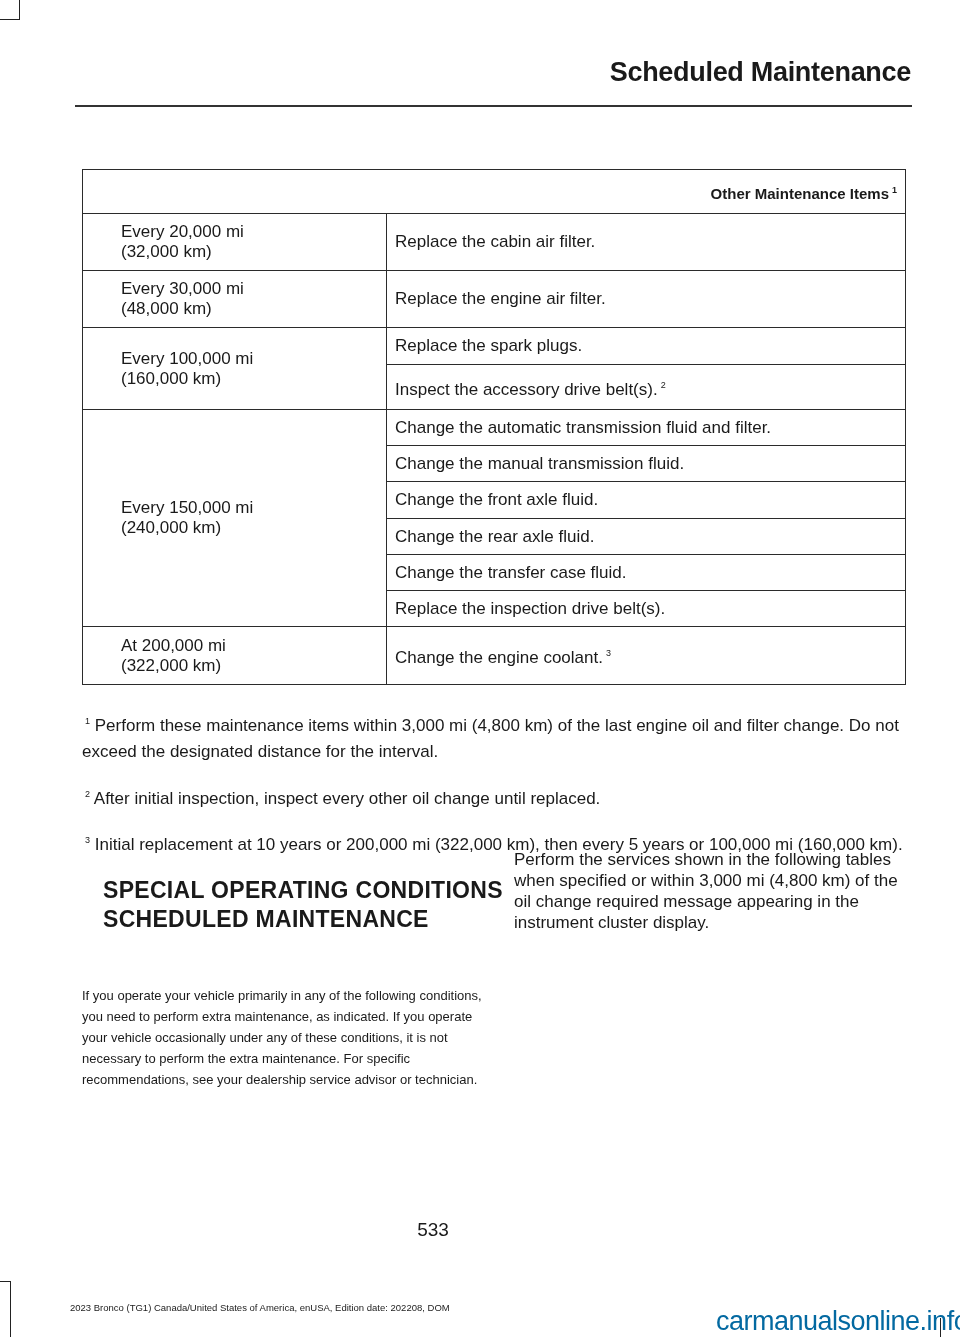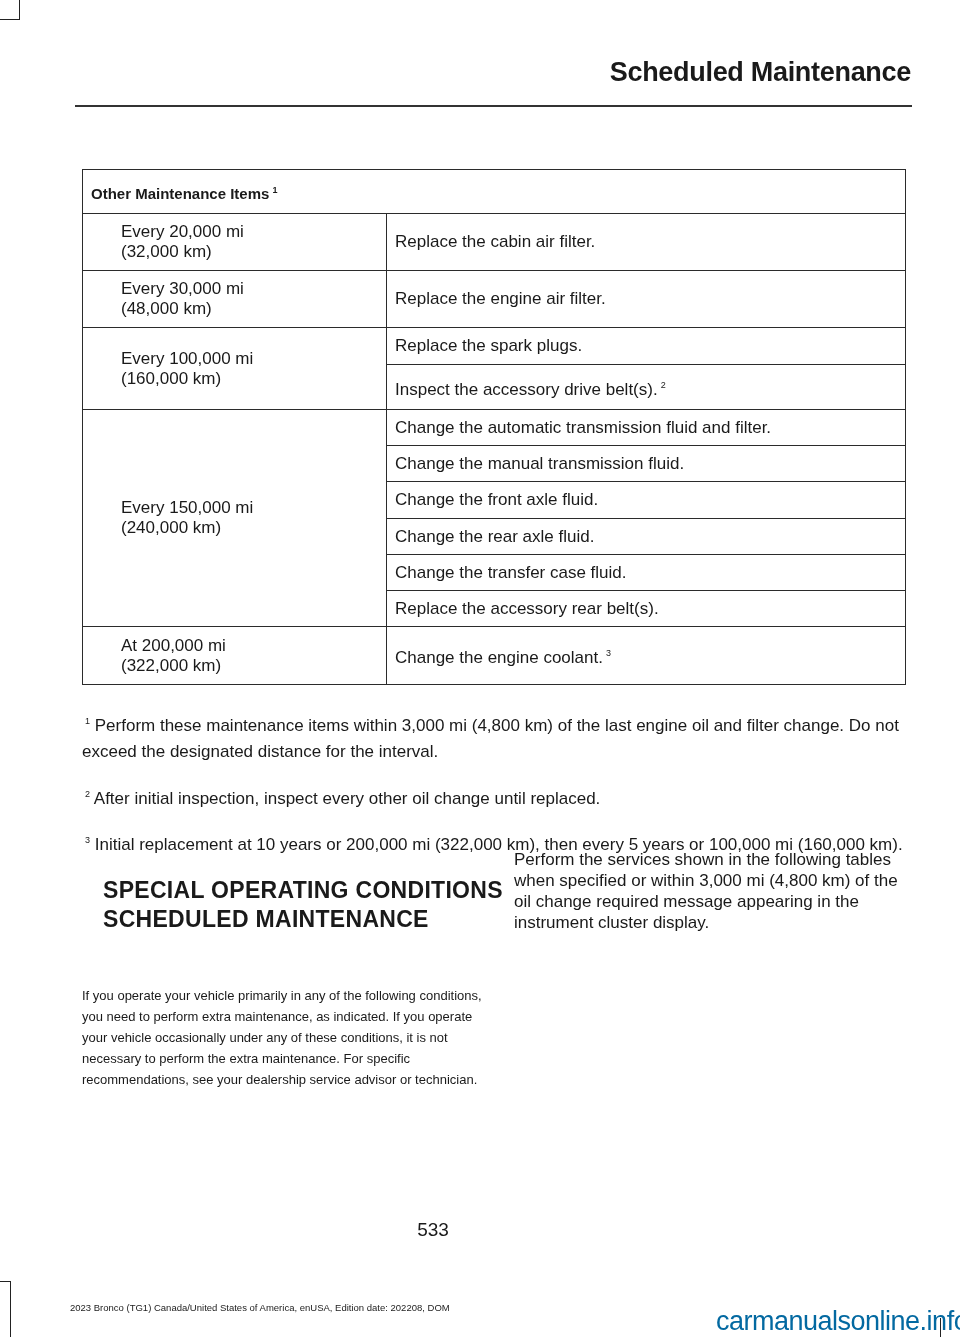--- a/index.html
+++ b/index.html
@@ -19,21 +19,21 @@
   .header-rule { position: absolute; left: 75px; top: 105px; width: 837px; height: 2px; background: #333; }
 
   table.maint {
     position: absolute; left: 82px; top: 169px; width: 824px;
     border-collapse: collapse; font-size: 17px; line-height: 20px;
   }
   table.maint td, table.maint th {
     border: 1.5px solid #2b2b2b; padding: 0 8px; vertical-align: middle; text-align: left;
   }
   table.maint th {
-    height: 43px; font-weight: bold; font-size: 15px; text-align: left;
+    height: 43px; font-weight: bold; font-size: 15px; text-align: right;
   }
   table.maint td.interval { width: 257px; padding-left: 38px; }
   .sup { font-size: 9px; vertical-align: super; margin-left: 3px; }
 
   .footnotes { position: absolute; left: 82px; top: 692px; width: 830px; font-size: 17px; line-height: 26px; }
   .footnotes p { margin: 16px 0 6px 0; }
 
   .section-title {
     position: absolute; left: 82px; top: 876px; width: 400px;
     font-weight: bold; font-size: 23px; line-height: 29px; letter-spacing: 0.3px; margin-left: 21px;
@@ -87,21 +87,21 @@
     <tr style="height:37px">
       <td><span>Change the front axle fluid.</span></td>
     </tr>
     <tr style="height:36px">
       <td><span>Change the rear axle fluid.</span></td>
     </tr>
     <tr style="height:36px">
       <td><span>Change the transfer case fluid.</span></td>
     </tr>
     <tr style="height:36px">
-      <td><span>Replace the accessory rear belt(s).</span></td>
+      <td><span>Replace the inspection drive belt(s).</span></td>
     </tr>
     <tr style="height:58px">
       <td class="interval"><span>At 200,000 mi</span><br><span>(322,000 km)</span></td>
       <td><span>Change the engine coolant.</span><span class="sup">3</span></td>
     </tr>
   </tbody>
 </table>
 
 <div class="footnotes">
   <p><span class="sup">1</span> <span>Perform these maintenance items within 3,000 mi (4,800 km) of the last engine oil and filter change. Do not exceed the designated distance for the interval.</span></p>

